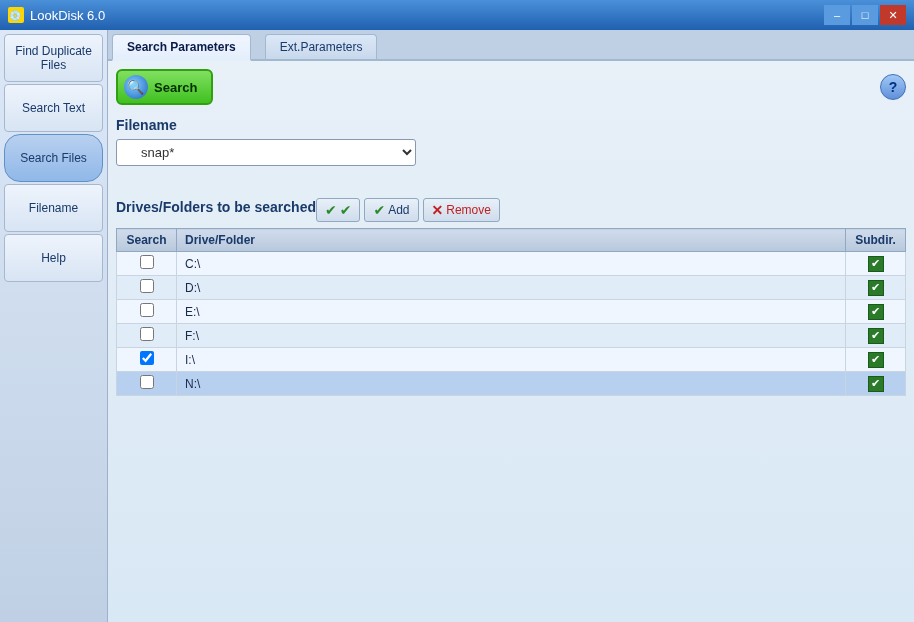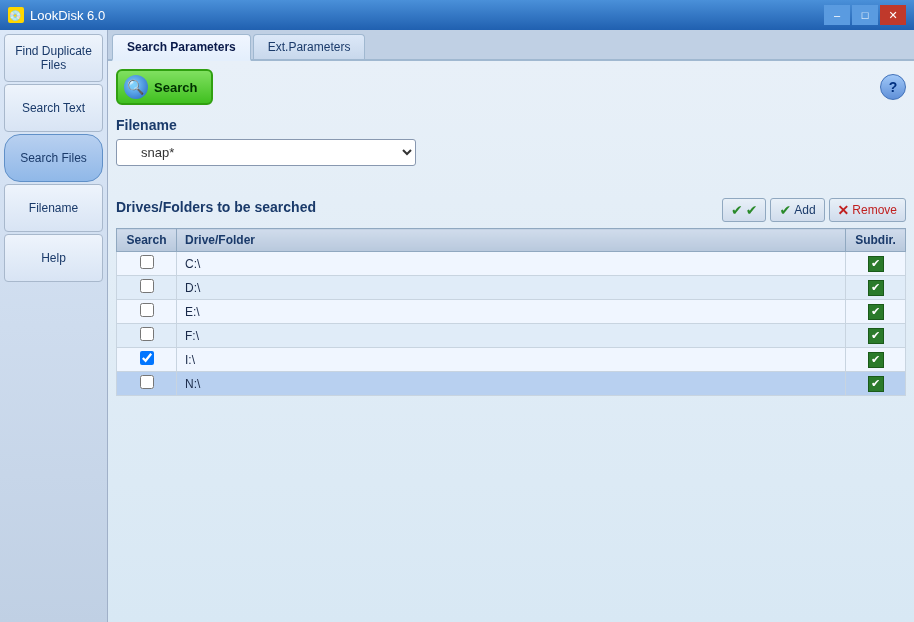--- a/index.html
+++ b/index.html
@@ -98,21 +98,21 @@
       background: #d8e4f0;
     }
 
     
     .tab-bar {
       display: flex;
       align-items: flex-end;
       background: #c0d0e4;
       padding: 4px 4px 0;
       border-bottom: 2px solid #a0b8d0;
-      gap: 2px;
+      gap: 14px;
     }
     .tab {
       padding: 5px 14px;
       background: linear-gradient(to bottom, #dce8f8, #c8d8ec);
       border: 1px solid #a0b8d0;
       border-bottom: none;
       border-radius: 4px 4px 0 0;
       cursor: pointer;
       font-size: 12px;
       color: #1a3a6a;
@@ -199,21 +199,20 @@
       color: #333;
       appearance: auto;
     }
 
     
     .drives-section {
       flex: 1;
     }
     .drives-header {
       display: flex;
-      justify-content: space-between;
       align-items: center;
       margin-bottom: 6px;
     }
     .drives-actions {
       display: flex;
       gap: 4px;
       align-items: center;
     }
     .check-all-btn {
       display: flex;

